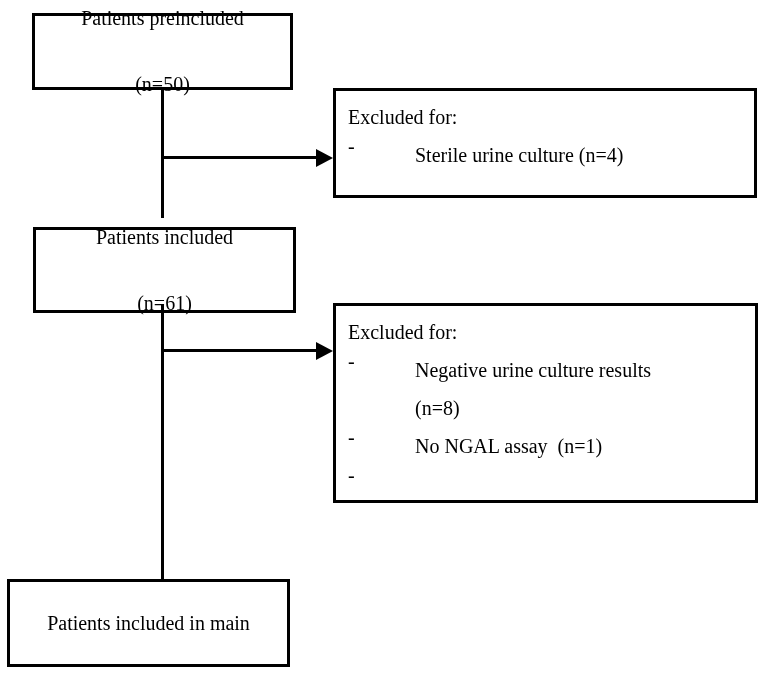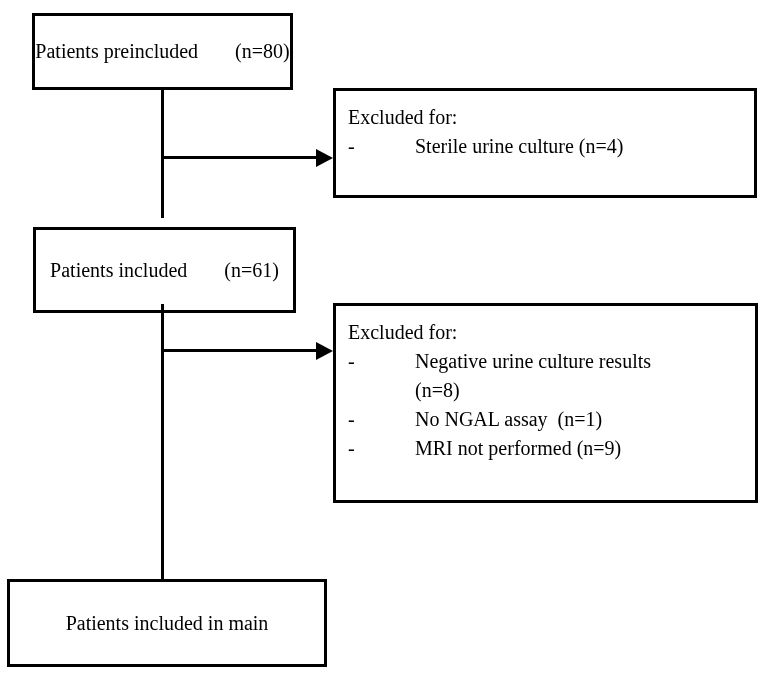--- a/index.html
+++ b/index.html
@@ -19,44 +19,44 @@
   .box {
     position: absolute;
     border: 3px solid #000000;
     background: #ffffff;
     box-sizing: border-box;
     font-size: 20px;
     line-height: 29px;
   }
   .main-box {
     display: flex;
-    flex-direction: row;
+    flex-direction: column;
     align-items: center;
     justify-content: center;
     text-align: center;
     gap: 37px;
   }
   #box-preincluded   { left: 32px;  top: 13px;  width: 261px; height: 77px; }
   #box-included      { left: 33px;  top: 227px; width: 263px; height: 86px; }
-  #box-main-analysis { left: 7px;   top: 579px; width: 320px; height: 88px; }
+  #box-main-analysis { left: 7px;   top: 579px; width: 283px; height: 88px; }
 
   .excl-box {
     padding: 12px 8px 16px 12px;
     text-align: left;
   }
   #excl-box-1 { left: 333px; top: 88px;  width: 424px; height: 110px; }
   #excl-box-2 { left: 333px; top: 303px; width: 425px; height: 200px; }
 
   .excl-item { display: flex; }
   .excl-item .dash {
     flex: 0 0 67px;
     white-space: pre-wrap;
   }
   .excl-item .item-lines { flex: 1; }
-  .item-line { white-space: pre-wrap; }
+  .item-line { white-space: pre-wrap; margin-top: 9px; }
 
   .vline {
     position: absolute;
     width: 3px;
     background: #000000;
   }
   #vline-1 { left: 161px; top: 89px;  height: 129px; }
   #vline-2 { left: 161px; top: 304px; height: 275px; }
 
   .hline {
@@ -78,21 +78,21 @@
   #arrowhead-1 { left: 316px; top: 148.5px; }
   #arrowhead-2 { left: 316px; top: 341.5px; }
 </style>
 </head>
 <body>
 
 <div class="canvas">
 
   <div class="box main-box" id="box-preincluded">
     <div>Patients preincluded</div>
-    <div>(n=80)</div>
+    <div>(n=50)</div>
   </div>
 
   <div class="box main-box" id="box-included">
     <div>Patients included</div>
     <div>(n=61)</div>
   </div>
 
   <div class="box main-box" id="box-main-analysis">
     <div>Patients included in main</div>
   </div>
@@ -129,19 +129,16 @@
 
     <div class="excl-item">
       <span class="dash">-</span>
       <span class="item-lines">
         <div class="item-line">No NGAL assay  (n=1)</div>
       </span>
     </div>
 
     <div class="excl-item">
       <span class="dash">-</span>
-      <span class="item-lines">
-        <div class="item-line">MRI not performed (n=9)</div>
-      </span>
     </div>
   </div>
 
 </div>
 
 </body></html>

